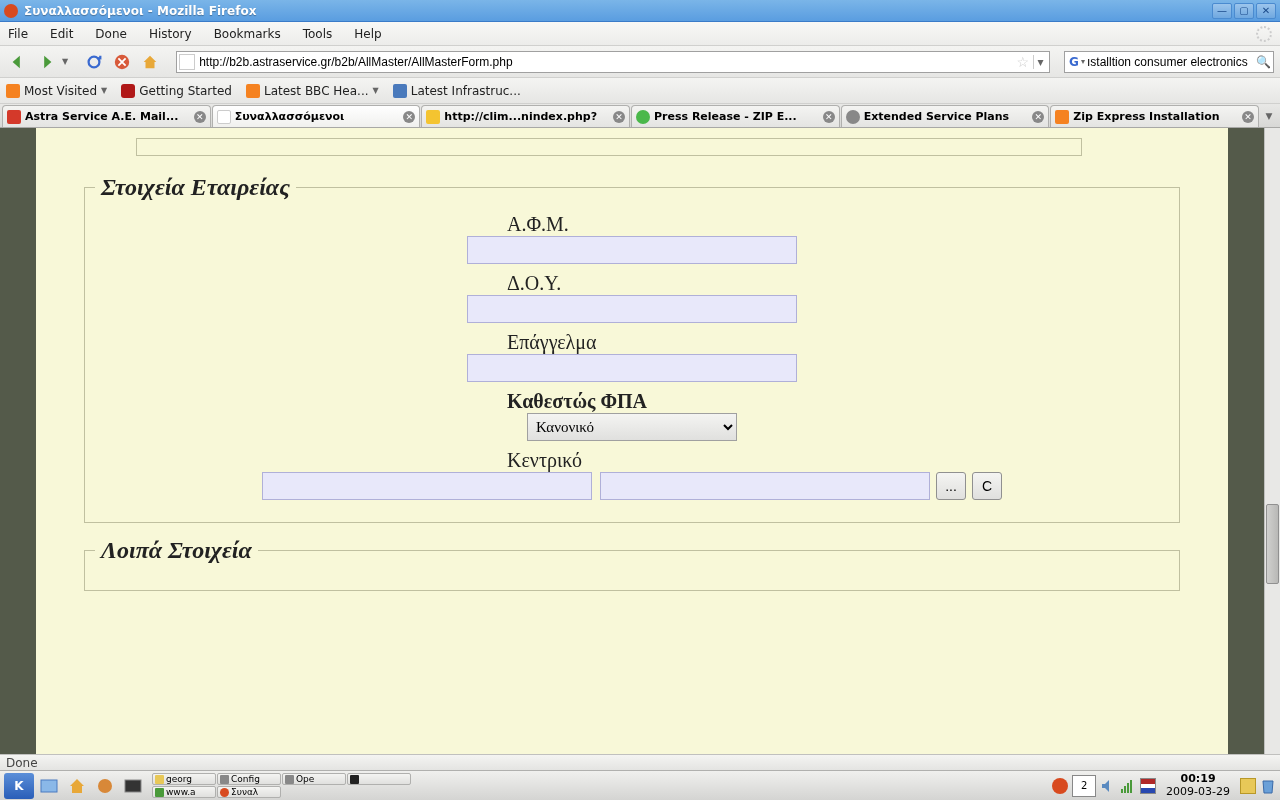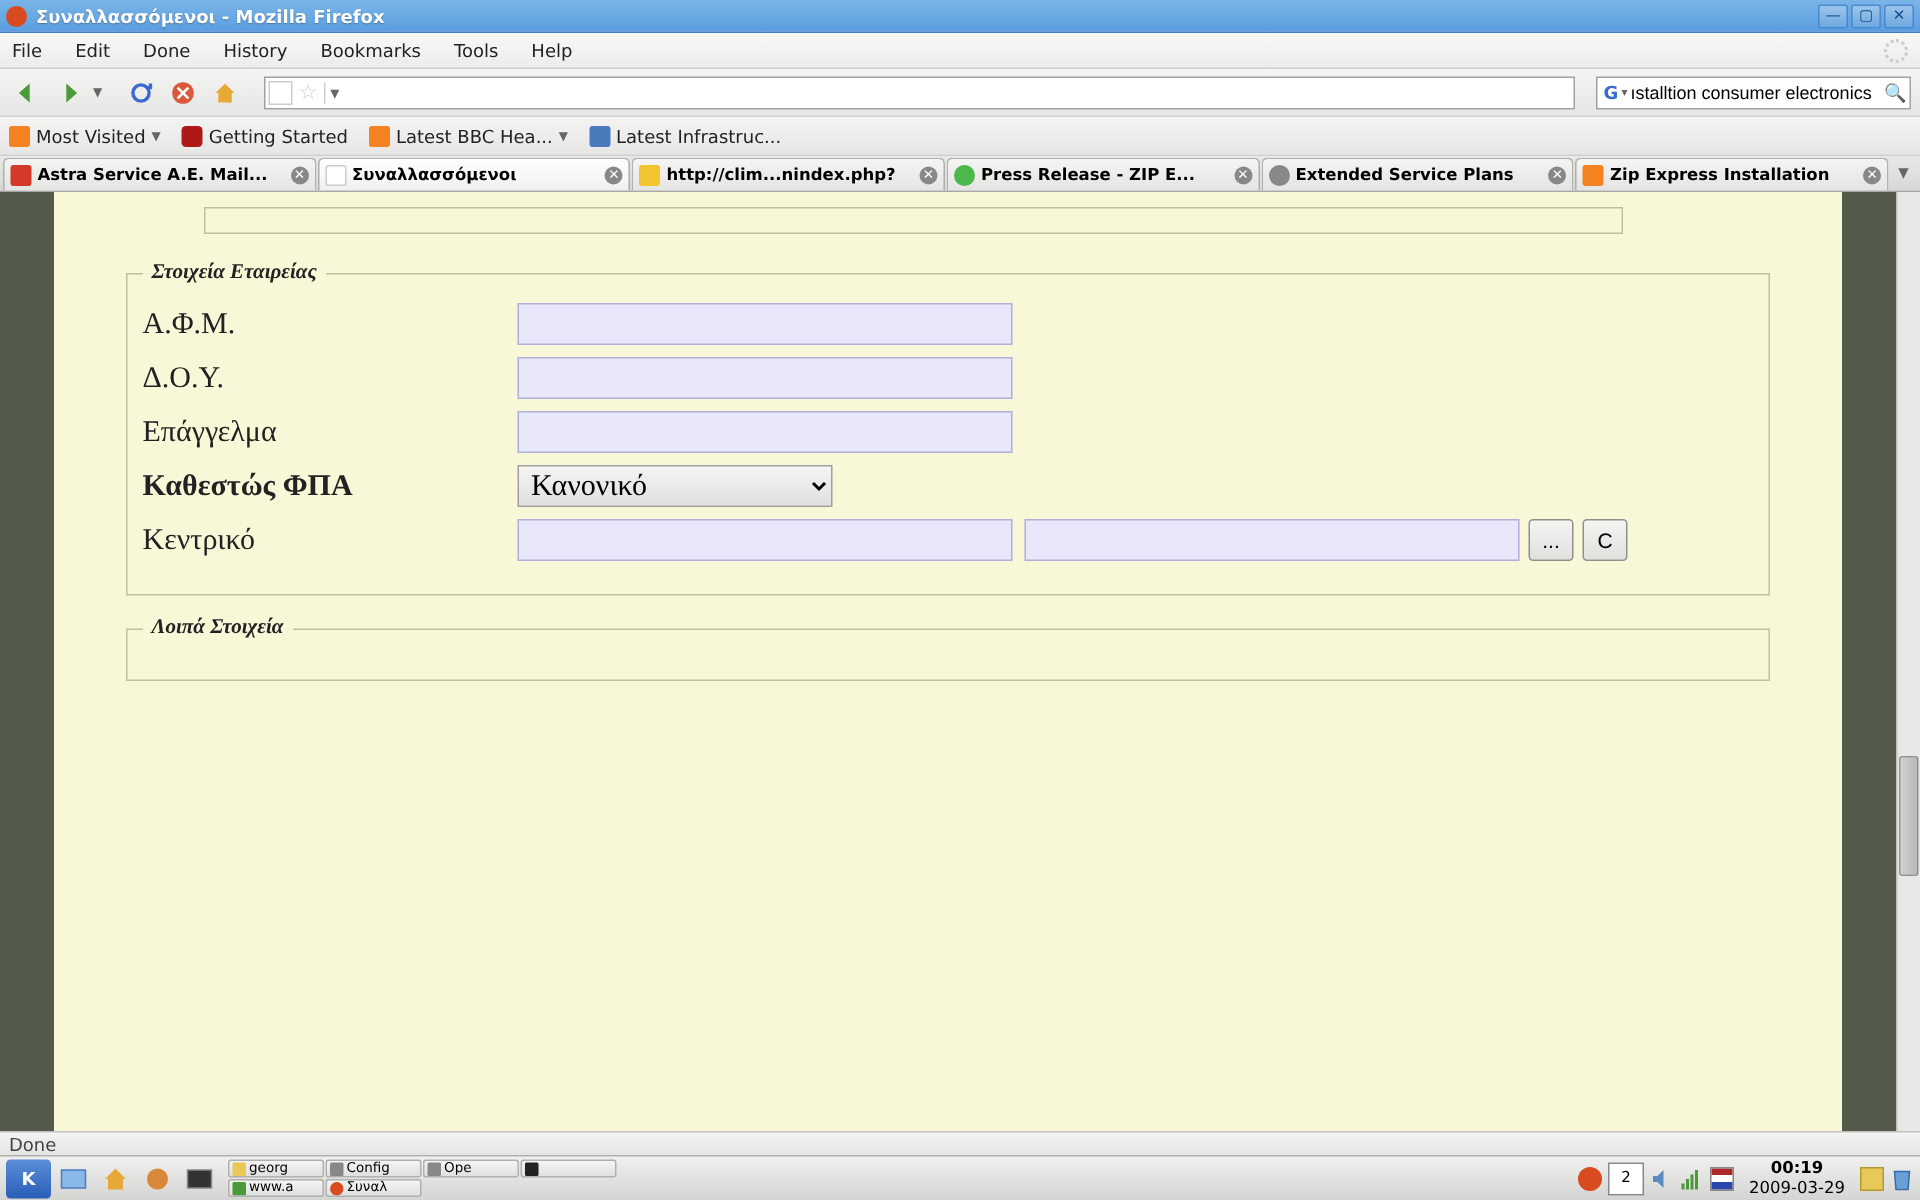--- a/index.html
+++ b/index.html
@@ -53,26 +53,26 @@
 
 .content { position: absolute; top: 128px; bottom: 46px; left: 0; right: 0; background: #545a4a; overflow: hidden; display: flex; }
 .content .scrolltrack { width: 16px; background: #e8e8e6; border-left: 1px solid #c0c0be; position: relative; }
 .content .scrolltrack .thumb { position: absolute; left: 1px; right: 1px; top: 60%; height: 80px; background: linear-gradient(to right,#d0d0ce,#b8b8b6); border: 1px solid #909090; border-radius: 2px;}
 .page { flex: 1; background: #545a4a; padding: 0 36px; overflow: hidden; }
 .pagein { background: #f8f8d8; height: 100%; padding: 10px 48px; position: relative; }
 
 
 .topbox { border: 1px solid #c0c0a0; height: 18px; margin-bottom: 18px; margin-left: 52px; margin-right: 98px; }
 fieldset { border: 1px solid #c0c0a0; padding: 12px 10px 14px 10px; margin-bottom: 14px; }
-legend { font-family: Georgia, "Times New Roman", serif; font-size: 14px; font-weight: bold; font-style: italic; padding: 0 6px; color: #222; }
-.row { display: flex; align-items: center; margin-bottom: 8px; }
+legend { font-family: Georgia, "Times New Roman", serif; font-size: 24px; font-weight: bold; font-style: italic; padding: 0 6px; color: #222; }
+.row { display: flex; align-items: center; margin-bottom: 8px; flex-direction: column; }
 .row .lbl { width: 250px; font-family: Georgia, "Times New Roman", serif; font-size: 20px; color: #222; }
 .row .lbl.bold { font-weight: bold; }
 .row .fld input[type=text] { width: 330px; height: 28px; background: #e8e8fa; border: 1px solid #b0b0d8; font-size: 14px; padding: 0 4px; }
-.row .fld select { width: 210px; height: 28px; background: linear-gradient(to bottom,#f4f4f2,#e0e0de); border: 1px solid #a0a0a0; font-size: 20px; font-family: Georgia, serif; padding: 0 4px; }
+.row .fld select { width: 210px; height: 28px; background: linear-gradient(to bottom,#f4f4f2,#e0e0de); border: 1px solid #a0a0a0; font-size: 15px; font-family: Georgia, serif; padding: 0 4px; }
 .row .fld .small { width: 110px; }
 .row .fld .med { width: 250px; margin-left: 8px; }
 .row .fld button { height: 28px; min-width: 30px; background: linear-gradient(to bottom,#f4f4f2,#e0e0de); border: 1px solid #909090; border-radius: 3px; margin-left: 6px; font-size: 14px; padding: 0 8px;}
 .row .fld textarea { width: 412px; height: 82px; background: #fff; border: 1px solid #b0b0d8; font-size: 14px; padding: 2px 4px; resize: none; }
 .row.top { align-items: flex-start; }
 
 
 .statusbar { position: absolute; bottom: 30px; left: 0; right: 0; height: 16px; background: linear-gradient(to bottom,#f4f4f2,#e4e4e2); border-top: 1px solid #c0c0be; display: flex; align-items: center; padding: 0 6px; font-size: 12px; color: #444; }
 
 
@@ -138,20 +138,21 @@
       </svg>
     </div>
   <div class="navbtn">
       <svg viewBox="0 0 20 20">
         <path d="M3 10 L10 3 L17 10 L15 10 L15 17 L5 17 L5 10 Z" fill="#e8a838"></path>
       </svg>
     </div>
   <div class="sep"></div>
   <div class="urlbar">
     <div class="pgicon"></div>
+    <input type="text" value="http://b2b.astraservice.gr/b2b/AllMaster/AllMasterForm.php" style="">
     <span class="star">☆</span>
     <span class="dd">▾</span>
   </div>
   <div class="sep"></div>
   <div class="searchbar">
     <span class="gico">
         <span style="color:#3a6ad0">G</span>
       </span>
     <span style="color:#666;font-size:8px;">▾</span>
     <input type="text" value="ıstalltion consumer electronics" style="">

